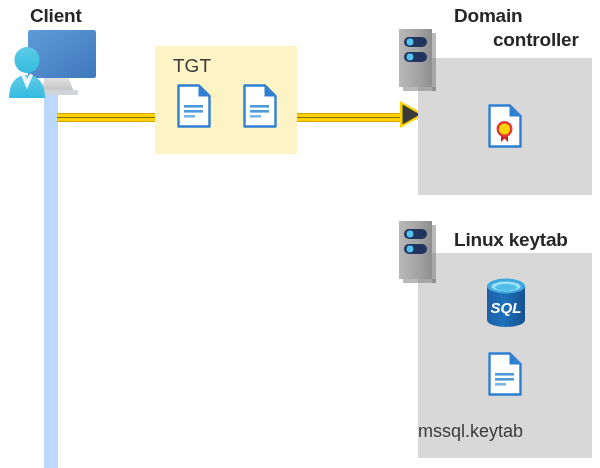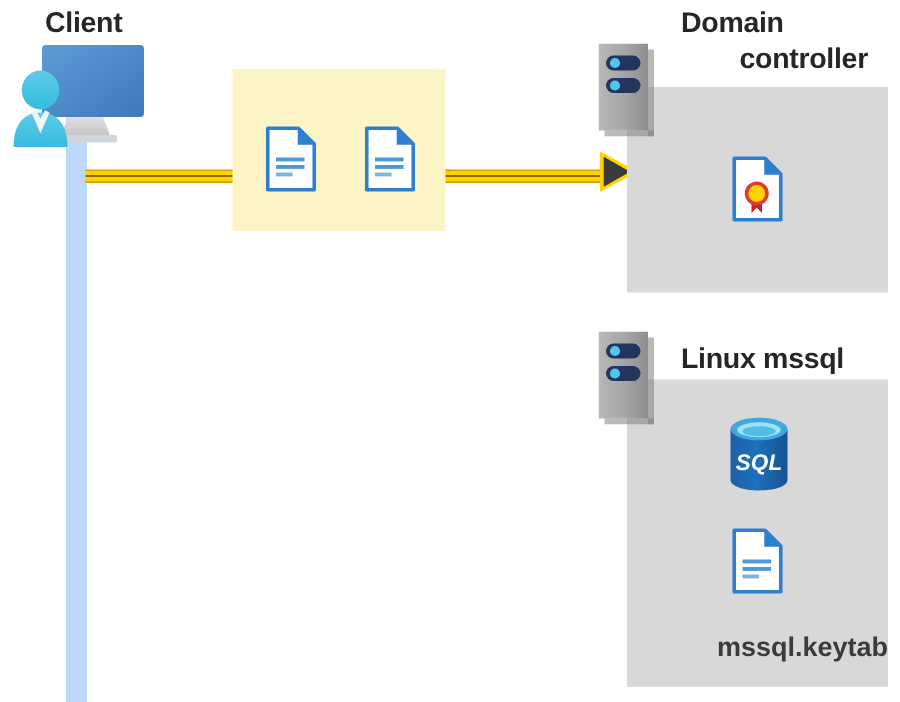--- a/index.html
+++ b/index.html
@@ -30,25 +30,25 @@
   }
   .label-plain {
     font-family: "Liberation Sans", sans-serif;
     font-weight: normal;
     color: #3b3b3b;
     font-size: 19px;
     line-height: 22px;
   }
   .doc-caption {
     font-family: "Liberation Sans", sans-serif;
-    font-weight: bold;
+    font-weight: normal;
     color: #3b3b3b;
     font-size: 18px;
     line-height: 21px;
-    text-align: right;
+    text-align: left;
   }
 
   
   #client-lifeline {
     left: 44px;
     top: 60px;
     width: 14px;
     height: 408px;
     background: #bcd9fb;
   }
@@ -142,20 +142,21 @@
   <div class="abs connector" id="conn-c"></div>
   <div class="abs" style="left:399px; top:100px; width:28px; height:30px;">
     <svg width="28" height="30" viewBox="0 0 28 30" xmlns="http://www.w3.org/2000/svg">
       <polygon points="1,1 26,14.5 1,28" fill="#ffd200"></polygon>
       <polygon points="3.5,4.5 21,14.5 3.5,24.5" fill="#3a3a3a"></polygon>
     </svg>
   </div>
 
   <div class="abs" id="ticket-box"></div>
 
+  <div class="abs label-plain centered" style="left:166px; top:55px; width:52px;">TGT</div>
   <div class="abs" style="left:177px; top:84px; width:34px; height:44px;">
     <svg width="34" height="44" viewBox="0 0 34 44" xmlns="http://www.w3.org/2000/svg">
       <path d="M1.5 1.5 L22 1.5 L32.5 12 L32.5 42.5 L1.5 42.5 Z" fill="#ffffff" stroke="#2f7fd1" stroke-width="2.4" stroke-linejoin="round"></path>
       <path d="M21.5 2 L32 12.5 L21.5 12.5 Z" fill="#2f7fd1"></path>
       <rect x="7" y="21" width="19" height="2.6" fill="#4e9ad8"></rect>
       <rect x="7" y="26" width="19" height="2.6" fill="#4e9ad8"></rect>
       <rect x="7" y="31" width="11" height="2.6" fill="#78b4e4"></rect>
     </svg>
   </div>
 
@@ -219,21 +220,21 @@
       <rect x="0" y="0" width="33" height="58" fill="url(#srvGradB)"></rect>
       <rect x="33" y="4" width="4" height="58" fill="#7f7f7f" opacity="0.55"></rect>
       <rect x="4" y="58" width="33" height="4" fill="#7f7f7f" opacity="0.55"></rect>
       <rect x="5" y="8" width="23" height="10" rx="5" fill="#22355e"></rect>
       <circle cx="11" cy="13" r="3.4" fill="#52c4ef"></circle>
       <rect x="5" y="23" width="23" height="10" rx="5" fill="#22355e"></rect>
       <circle cx="11" cy="28" r="3.4" fill="#52c4ef"></circle>
     </svg>
   </div>
 
-  <div class="abs title-bold" style="left:454px; top:228px; width:145px;">Linux mssql</div>
+  <div class="abs title-bold" style="left:454px; top:228px; width:145px;">Linux keytab</div>
 
   <div class="abs" style="left:484px; top:277px; width:44px; height:52px;font-style:italic;">
     <svg width="44" height="52" viewBox="0 0 44 52" xmlns="http://www.w3.org/2000/svg">
       <defs>
         <linearGradient id="dbBody" x1="0" y1="0" x2="1" y2="0">
           <stop offset="0%" stop-color="#1e5fa8"></stop>
           <stop offset="45%" stop-color="#1d71bb"></stop>
           <stop offset="100%" stop-color="#16528f"></stop>
         </linearGradient>
       </defs>

